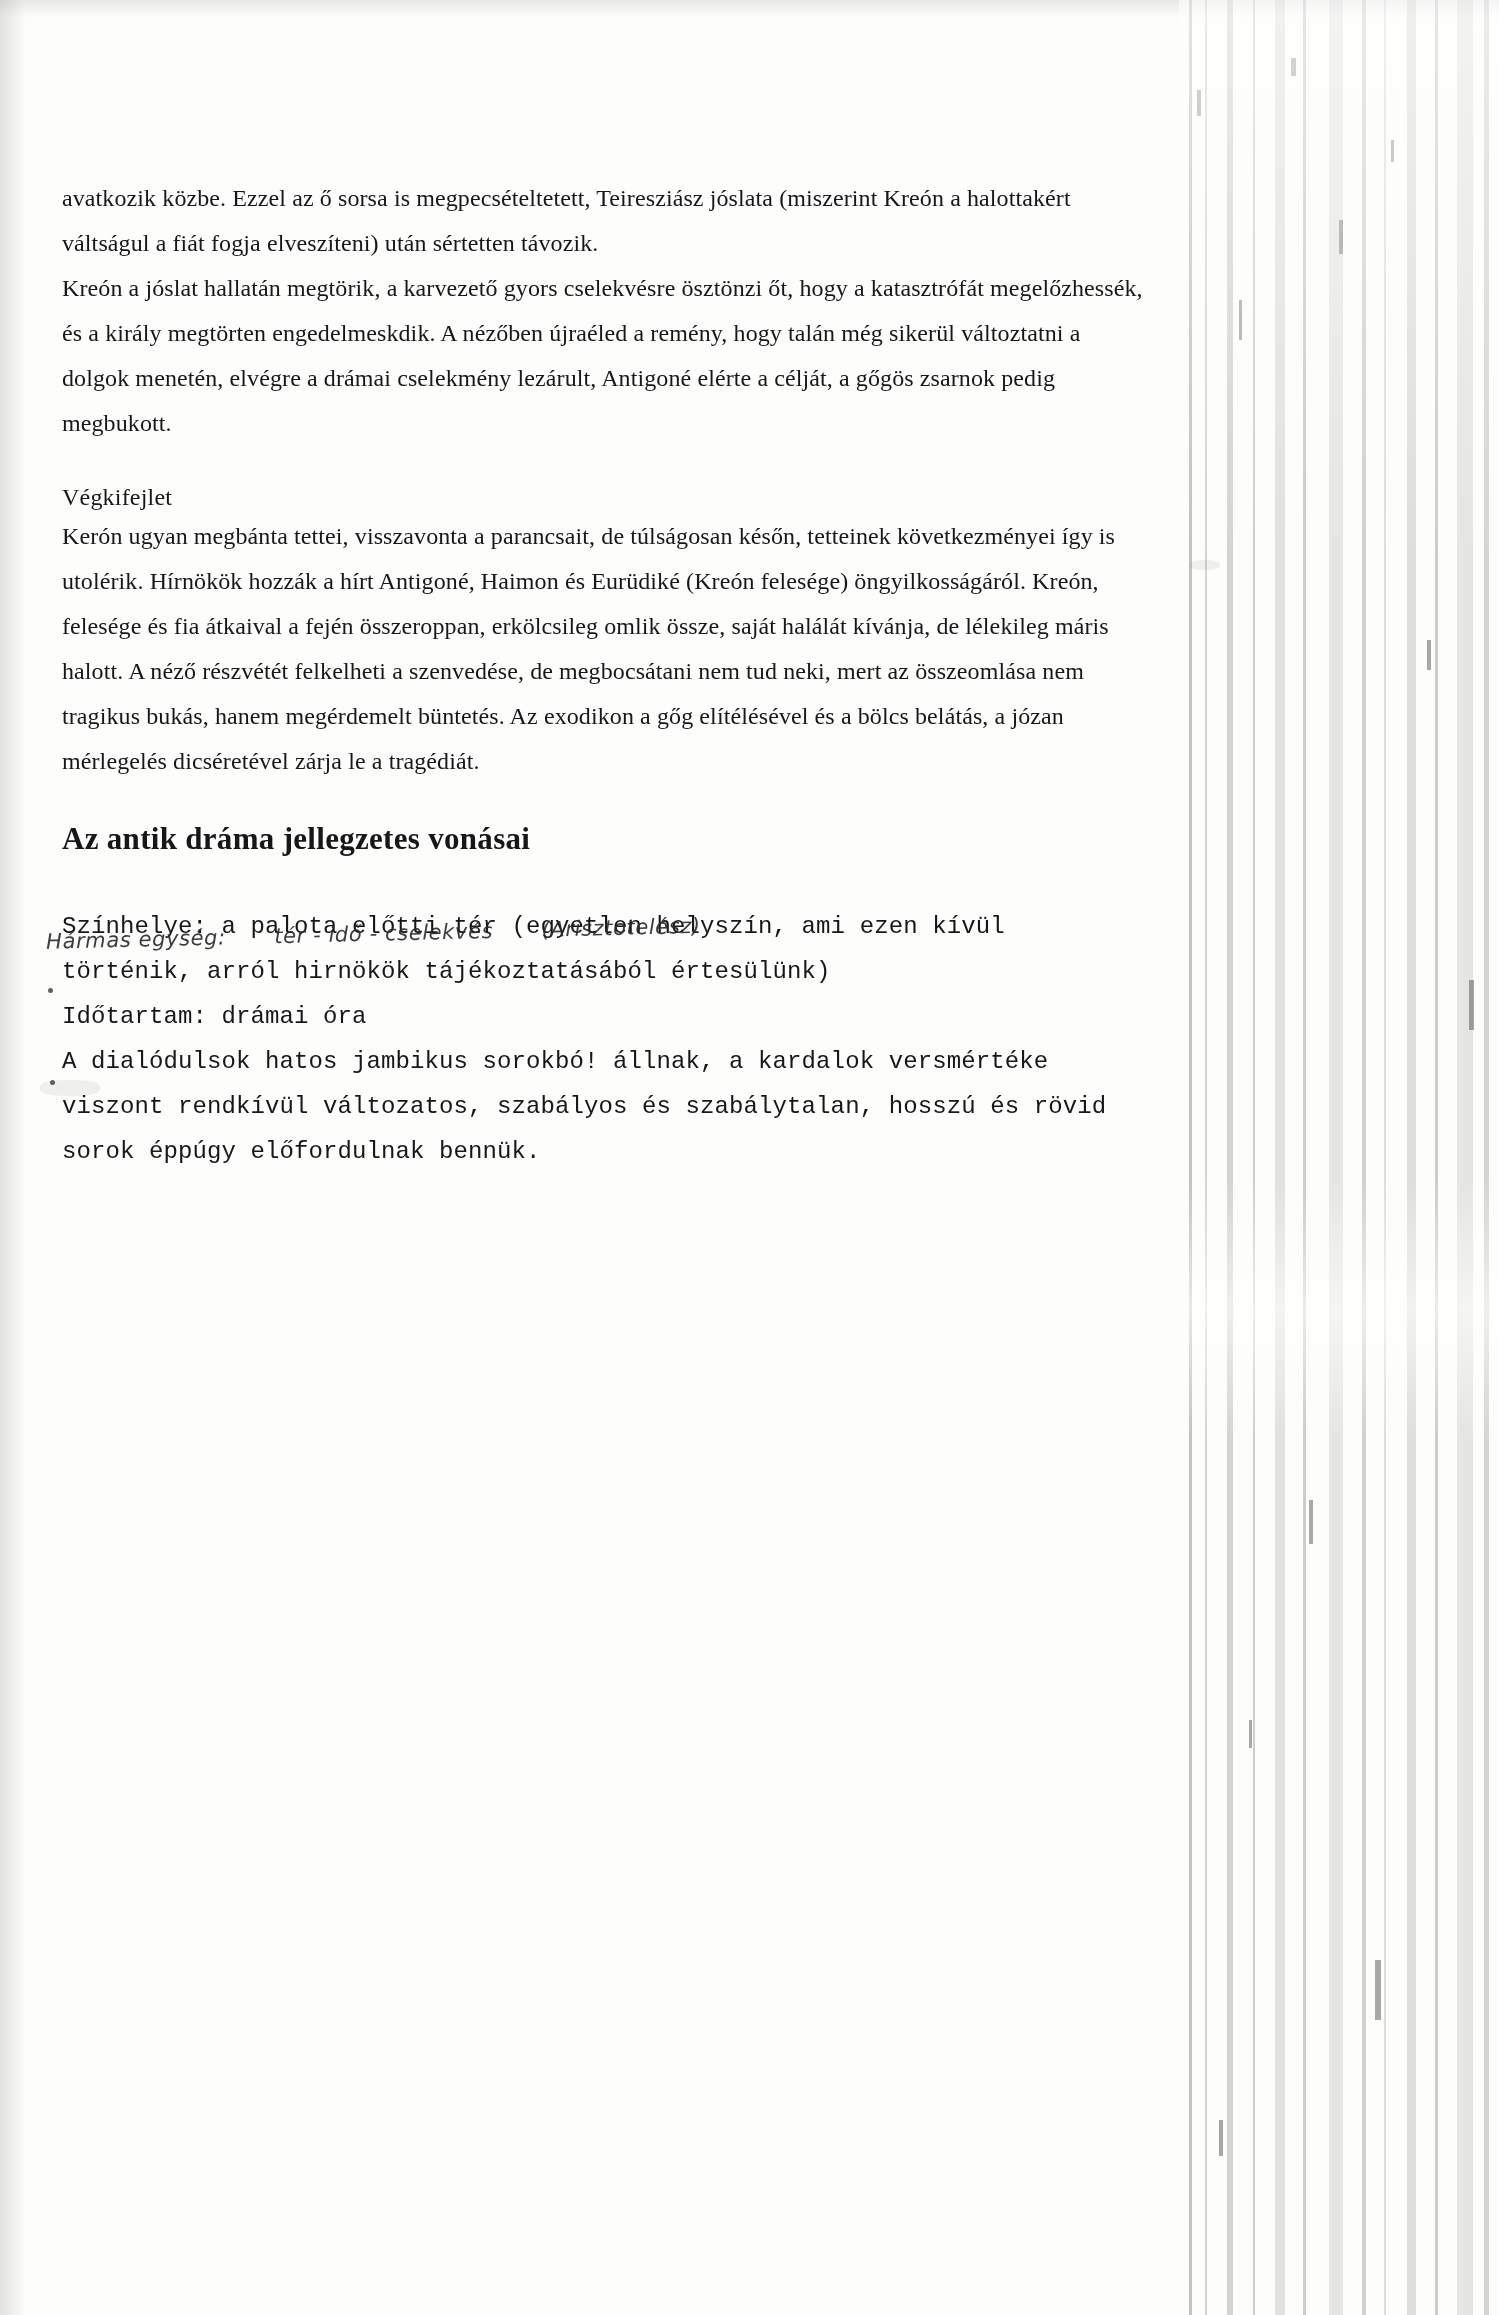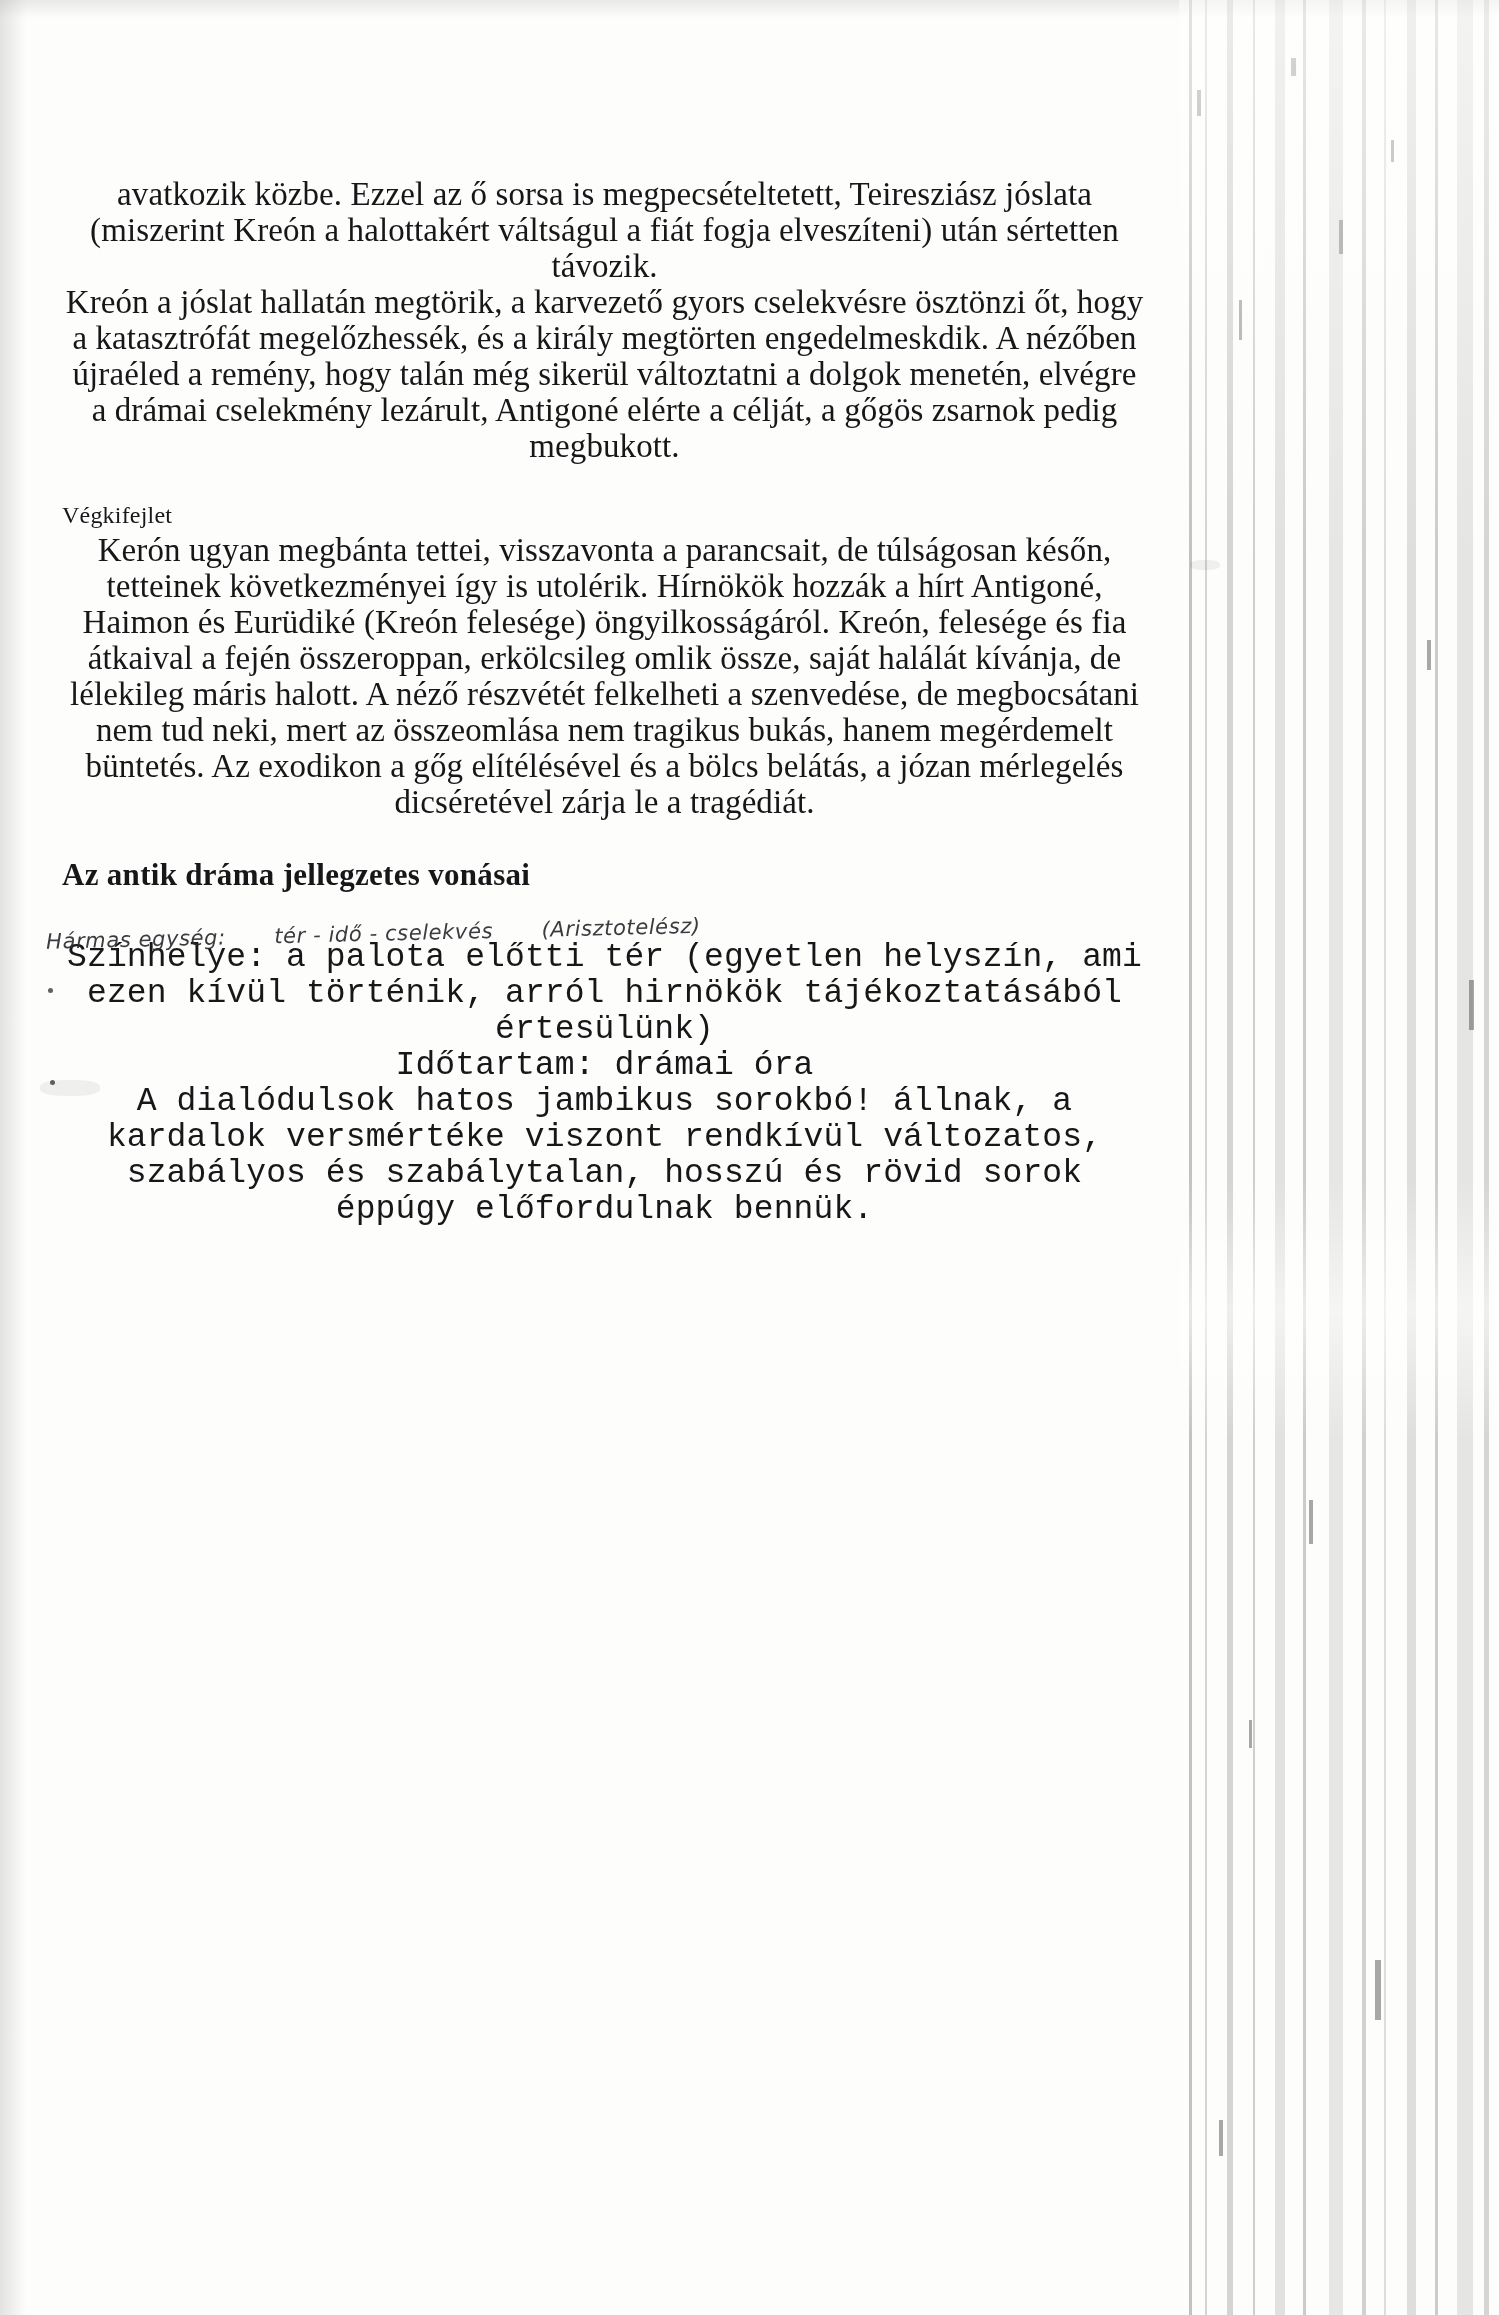--- a/index.html
+++ b/index.html
@@ -77,23 +77,23 @@
 
   
   .doc {
     position: absolute;
     left: 62px;
     top: 176px;
     width: 1085px;
   }
   p.para {
     margin: 0 0 0 0;
-    font-size: 33px;
-    line-height: 36px;
-    text-align: center;
+    font-size: 24px;
+    line-height: 45px;
+    text-align: left;
     letter-spacing: 0.1px;
   }
   .spacer-md { height: 34px; }
 
   h3.subhead {
     margin: 0;
     font-family: "Liberation Serif", serif;
     font-weight: normal;
     font-size: 24px;
     line-height: 34px;

